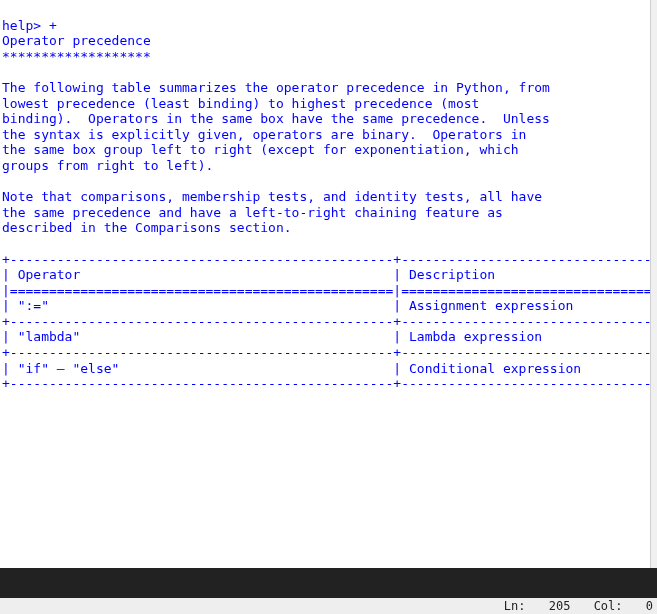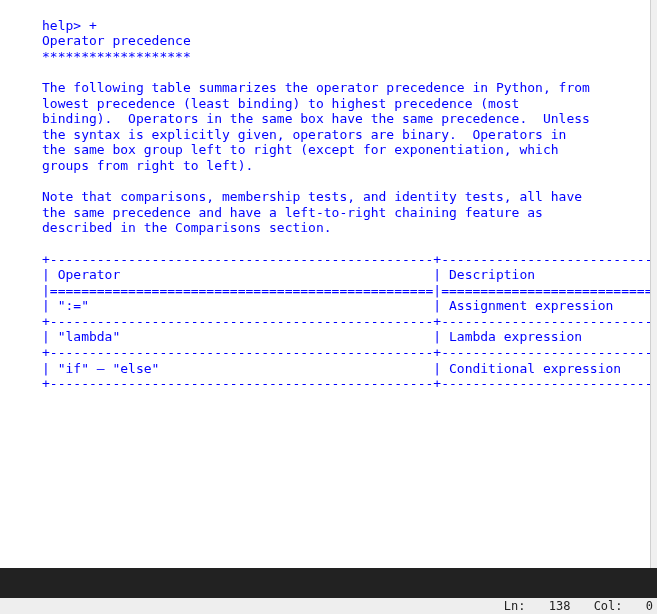--- a/index.html
+++ b/index.html
@@ -16,21 +16,20 @@
       width: 657px;
       height: 614px;
       overflow: hidden;
       position: relative;
     }
     .content-area {
       white-space: pre;
       padding: 2px;
       height: 568px;
       overflow: hidden;
-      margin-left: 40px;
     }
     .scrollbar-gutter {
       position: absolute;
       right: 0;
       top: 0;
       width: 7px;
       height: 568px;
       background: #f0f0f0;
       border-left: 1px solid #d0d0d0;
     }
@@ -88,16 +87,16 @@
 <span>| "if" – "else"                                   | Conditional expression                |</span>
 <span>+-------------------------------------------------+---------------------------------------+</span>
 </div>
 
 <div class="scrollbar-gutter"></div>
 
 <div class="status-bar"></div>
 
 <div class="footer-bar">
   <span>Ln:</span>
-  <span>138</span>
+  <span>205</span>
   <span>Col:</span>
   <span>0</span>
 </div>
 
 </body></html>

